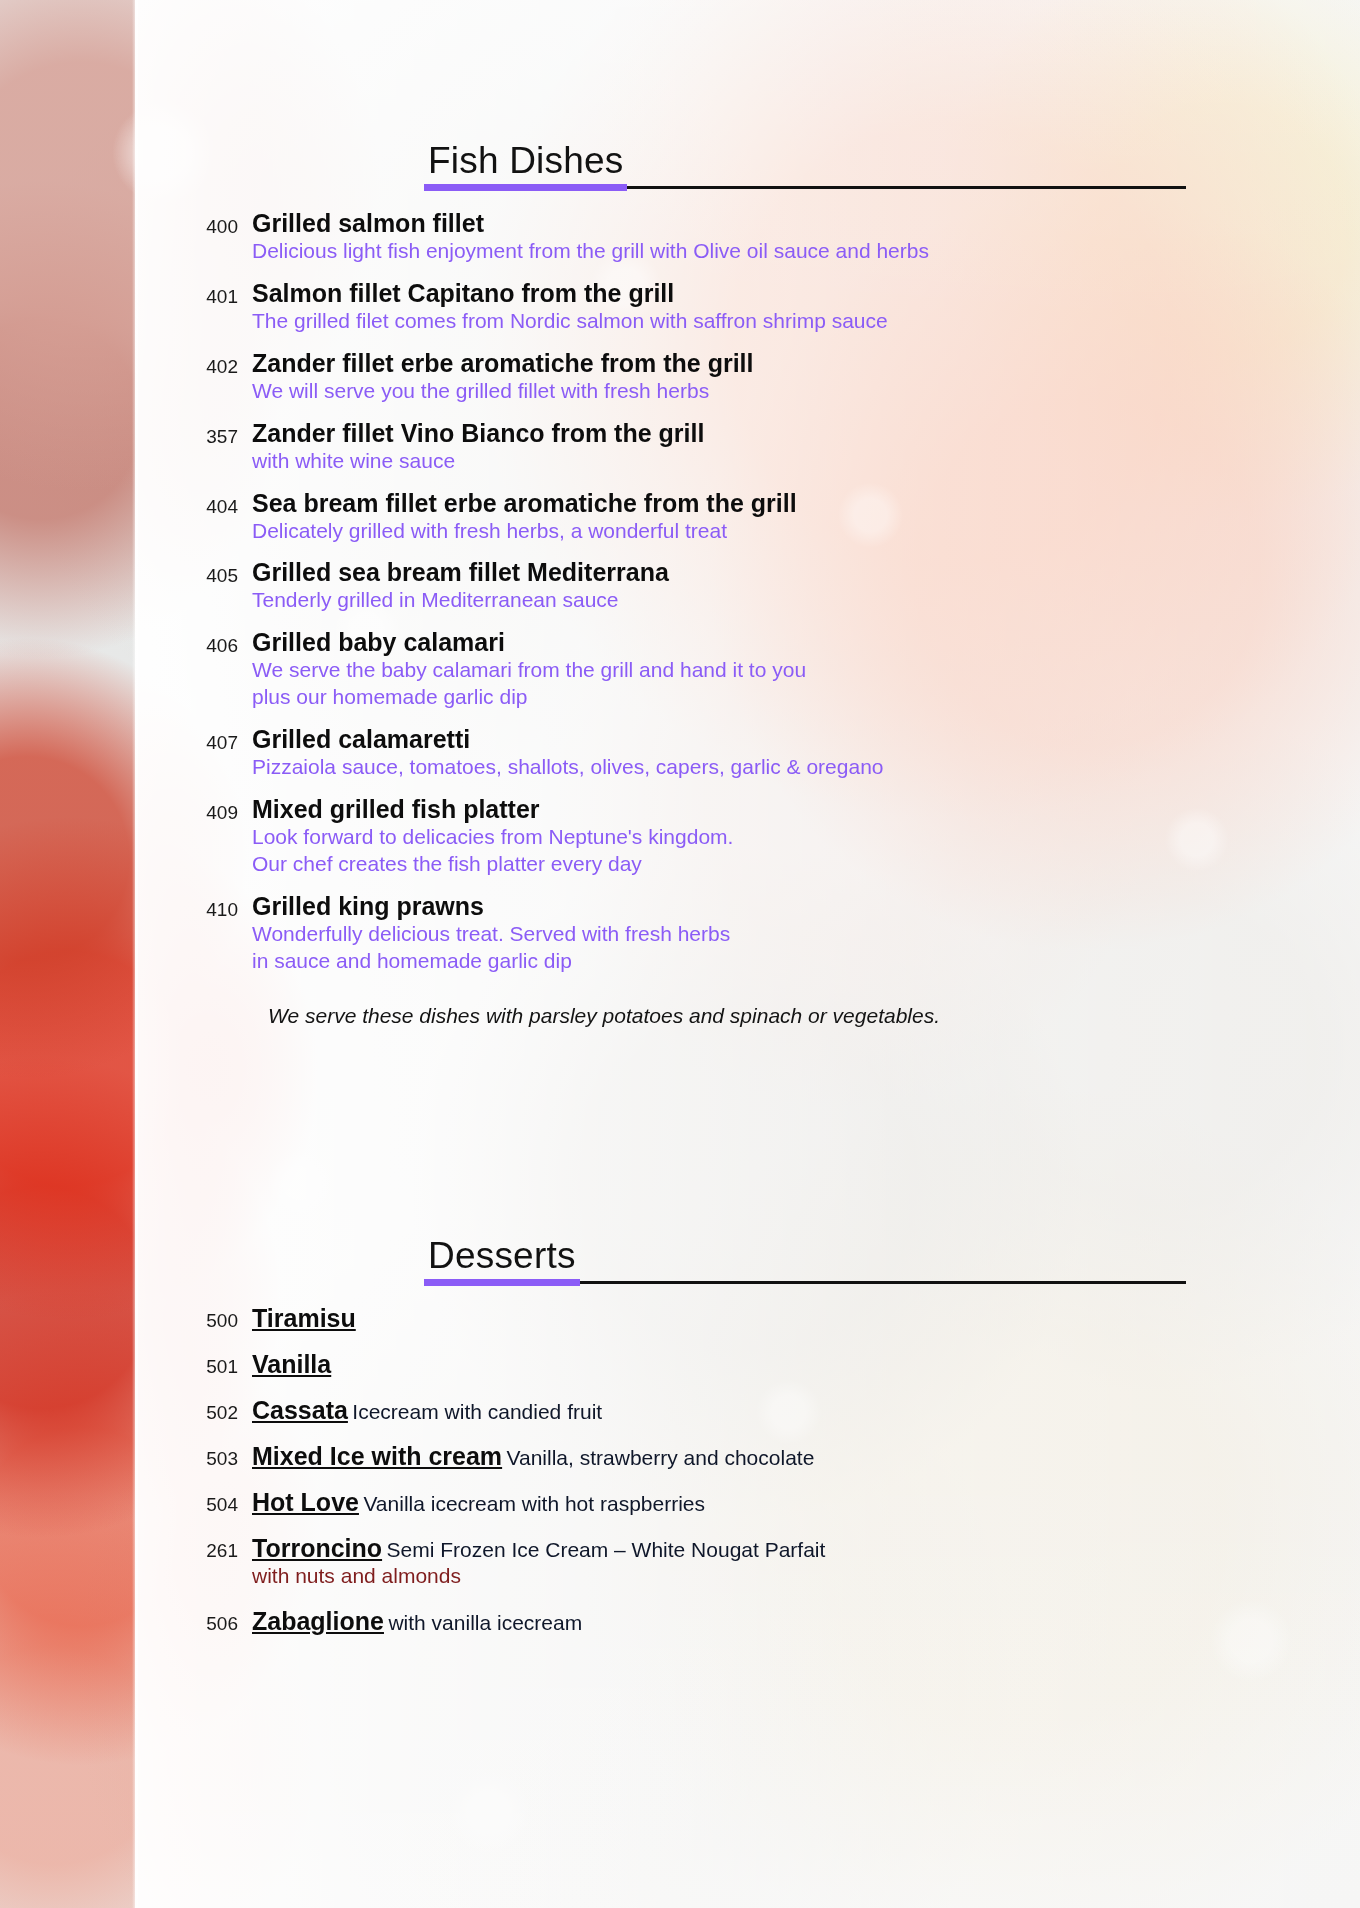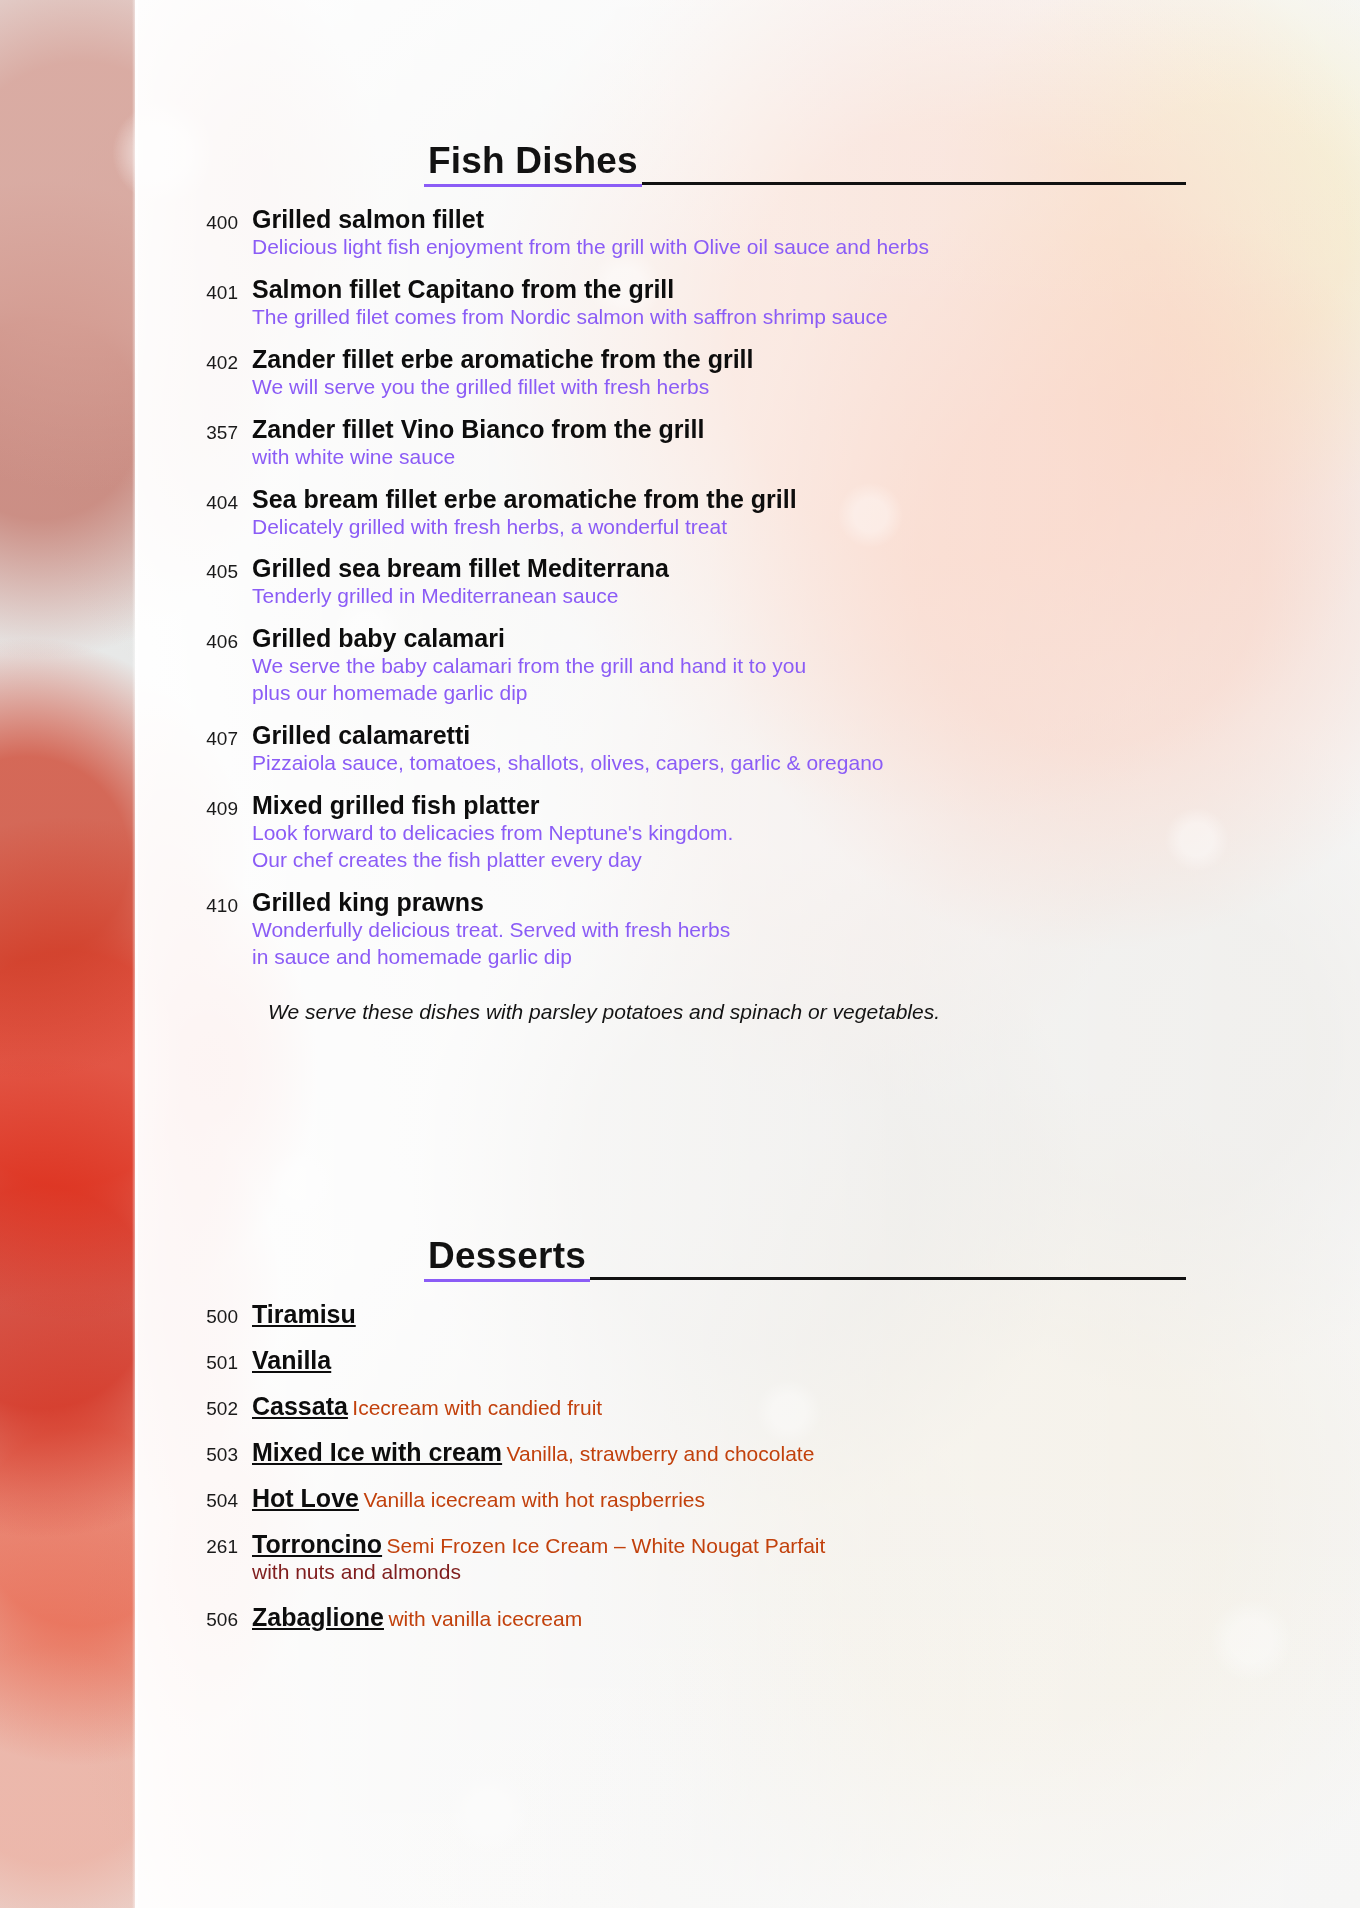--- a/index.html
+++ b/index.html
@@ -116,25 +116,25 @@
   .section-fish { top: 140px; }
   .section-desserts { top: 1235px; }
 
   .section-title-row {
     display: flex;
     align-items: flex-end;
     margin-bottom: 18px;
   }
   .section-title {
     font-size: 37px;
-    font-weight: bold;
+    font-weight: normal;
     color: #121212;
     letter-spacing: 0.2px;
     padding: 0 4px 2px 4px;
-    border-bottom: 3px solid #8b5cf6;
+    border-bottom: 7px solid #8b5cf6;
     margin-left: 248px;
     white-space: nowrap;
   }
   .title-rule {
     flex: 1 1 auto;
     height: 0;
     border-bottom: 3px solid #111;
     margin-bottom: 2px;
   }
 
@@ -166,21 +166,21 @@
     margin-top: 0;
   }
 
   
   .item-compact { margin-bottom: 17px; }
   .item-compact .item-num { top: 6px; }
   .item-compact .item-name { display: inline; text-decoration: underline; }
   .item-compact .item-inline {
     font-size: 21px;
     font-weight: normal;
-    color: #c2410c;
+    color: #0f172a;
   }
   .item-compact .item-desc2 {
     font-size: 21px;
     color: #7f1d1d;
     line-height: 1.28;
   }
 
   .note {
     margin-top: 30px;
     margin-left: 92px;

